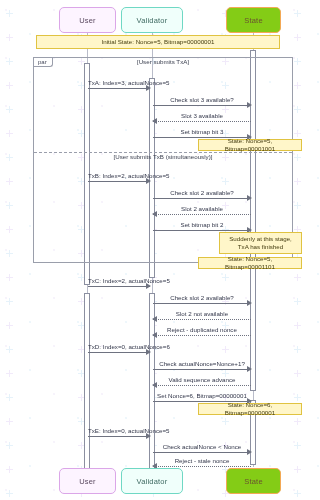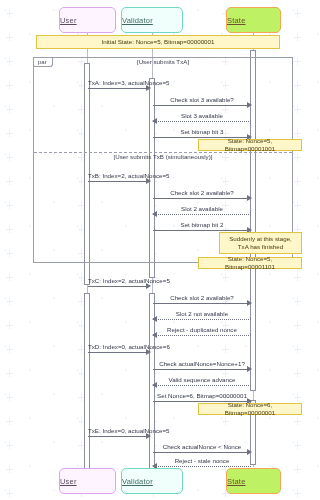--- a/index.html
+++ b/index.html
@@ -25,28 +25,27 @@
   .plus.v:before, .plus.v:after { background:#e4d6f6; }
 
   .diagram { position:absolute; inset:0; z-index:2; }
 
   
   .lifeline { position:absolute; width:1px; background:#b9bcc9; top:33px; bottom:33px; }
   
   .actor {
     position:absolute; box-sizing:border-box;
     height:26px; border-radius:5px;
-    display:flex; align-items:center; justify-content:flex-start;
+    display:flex; align-items:center; justify-content:center;
     font-size:7.5px; letter-spacing:.2px;
     border:1.3px solid #999;
-    text-decoration:underline;
   }
   .actor.user      { border-color:#dba6e8; background:#fdf4ff; color:#5b4a60; }
   .actor.validator { border-color:#6fd8c4; background:#f0fffb; color:#3f6a62; }
-  .actor.state     { border-color:#f3a855; background:#bef264; color:#6b5230; }
+  .actor.state     { border-color:#f3a855; background:#84cc16; color:#6b5230; }
 
   
   .act { position:absolute; width:6px; background:#ffffff; border:1px solid #8b8fa0; box-sizing:border-box; }
 
   
   .frame { position:absolute; border:1px solid #9a9eab; box-sizing:border-box; background:transparent; }
   .frame-label {
     position:absolute; top:0; left:0;
     border-right:1px solid #9a9eab; border-bottom:1px solid #9a9eab;
     background:#fff; font-size:6px; padding:1px 5px 1px 4px;

